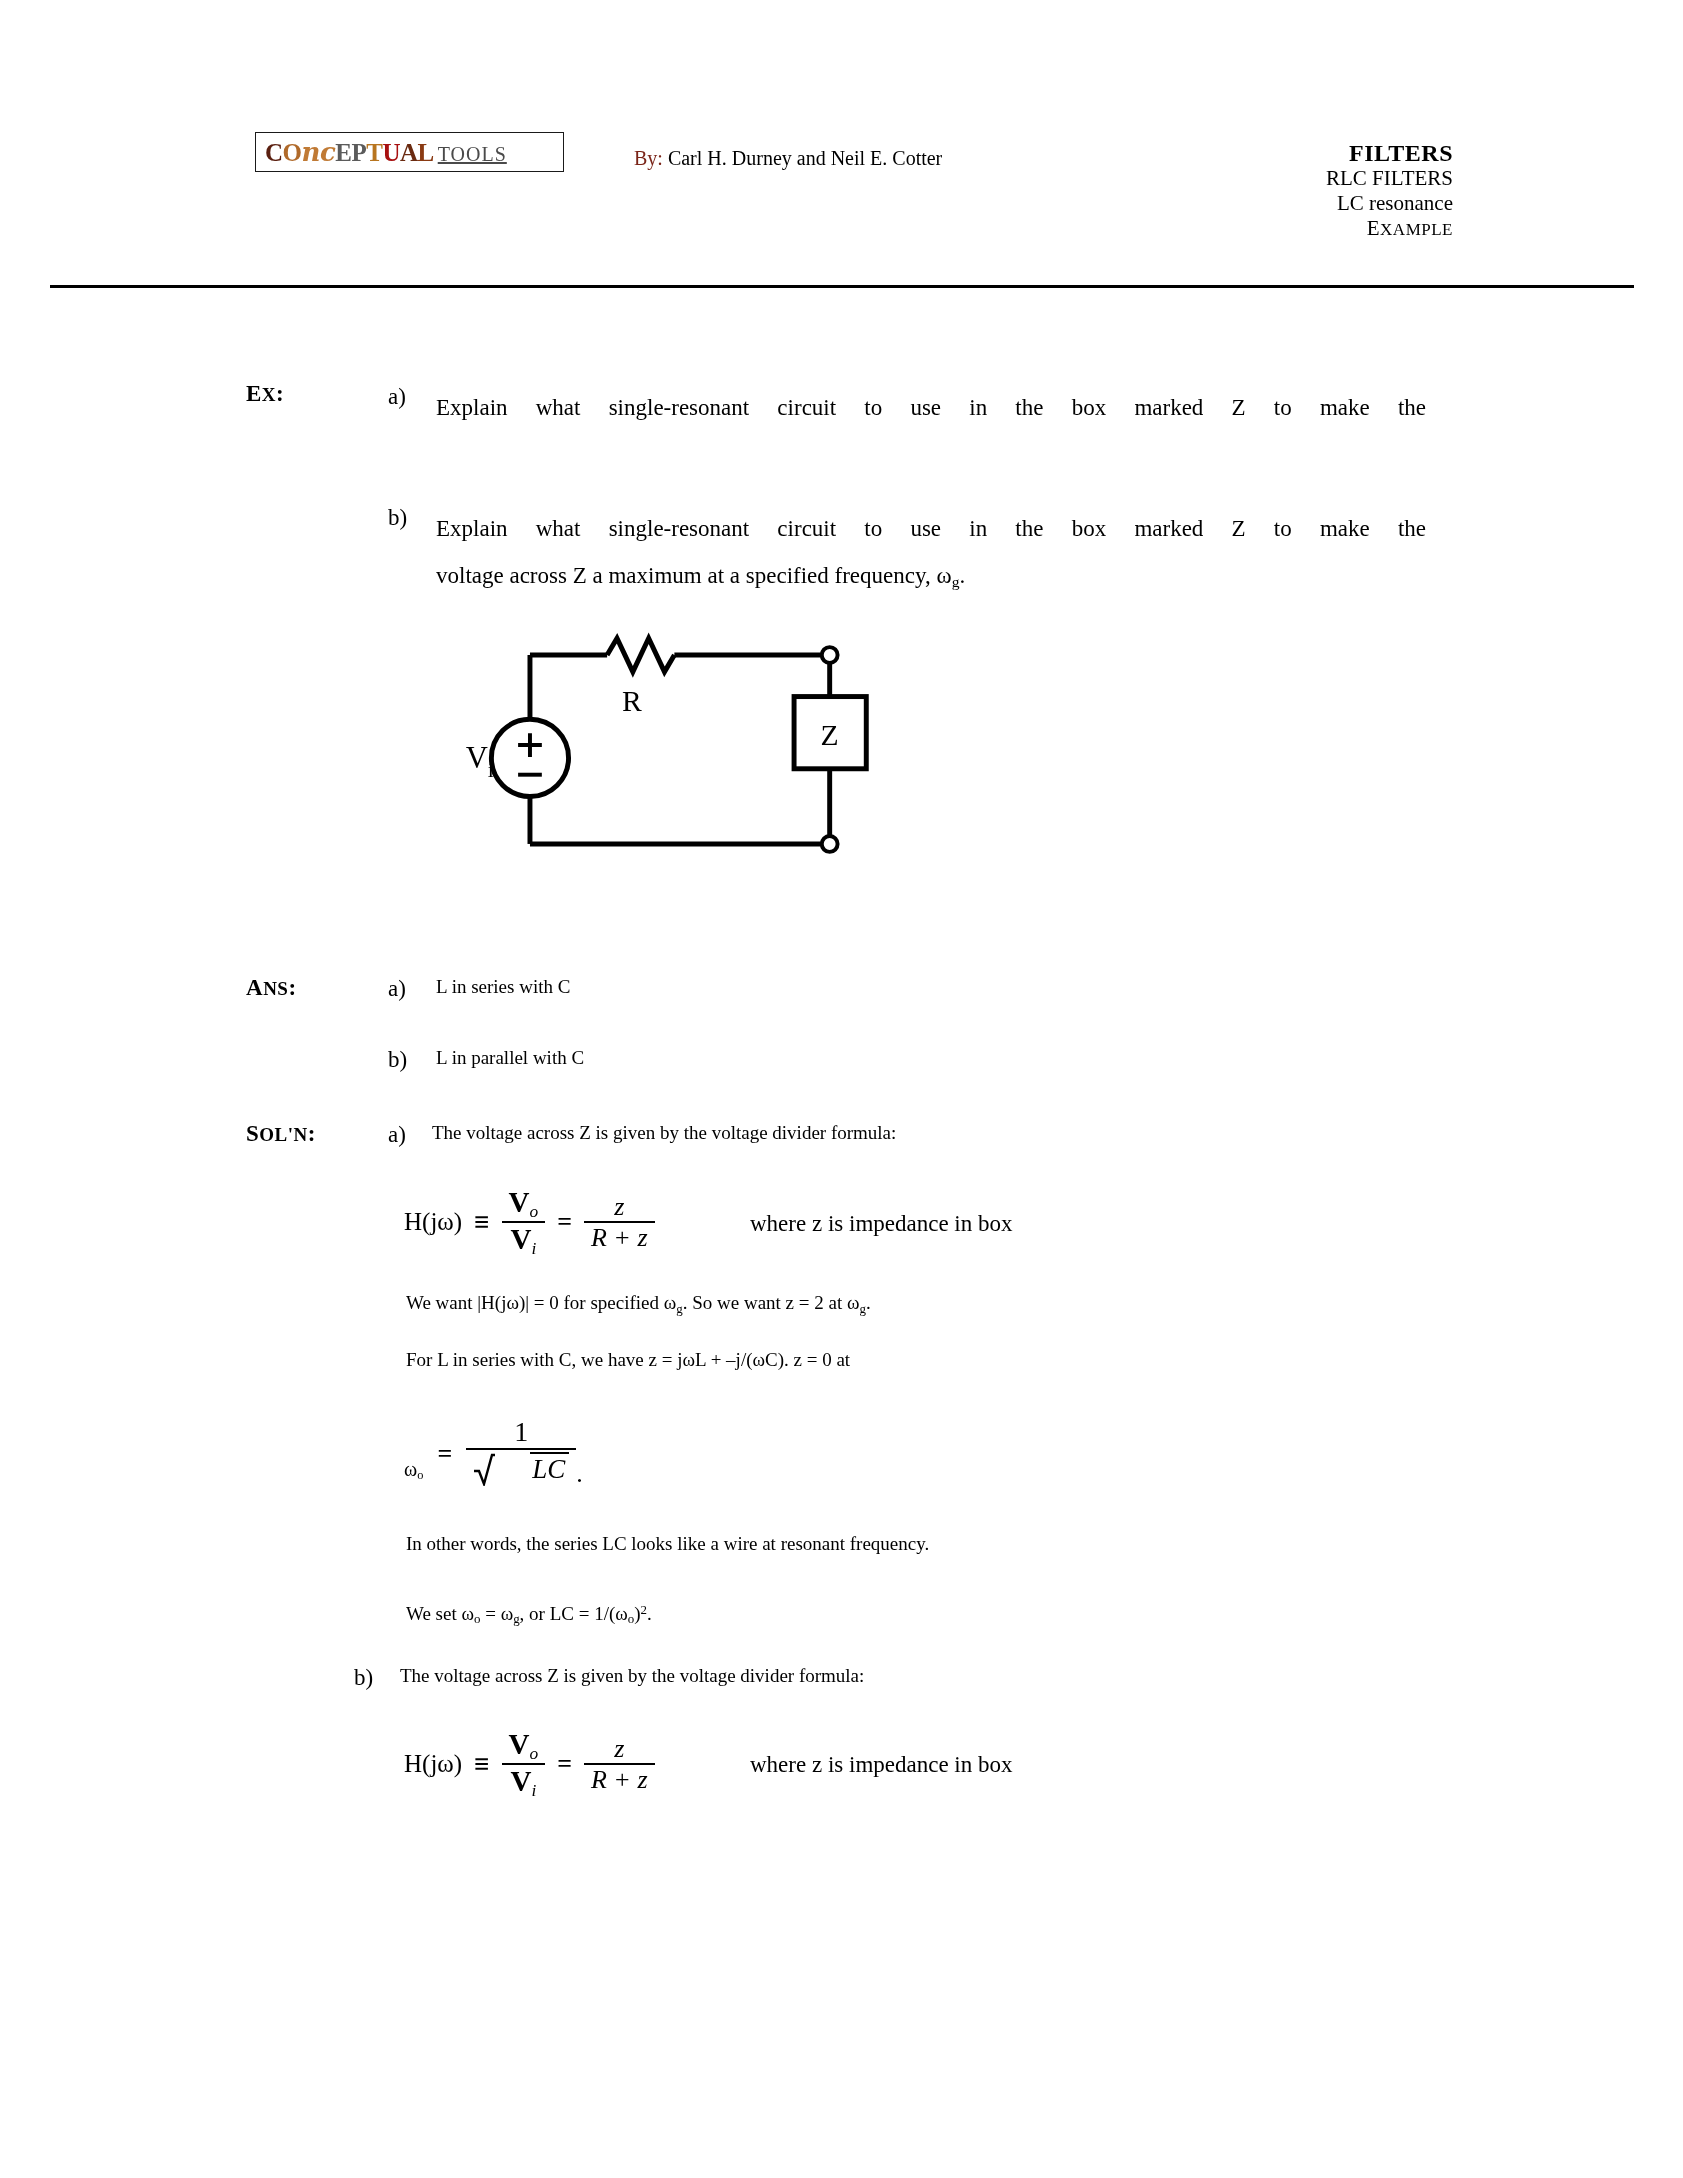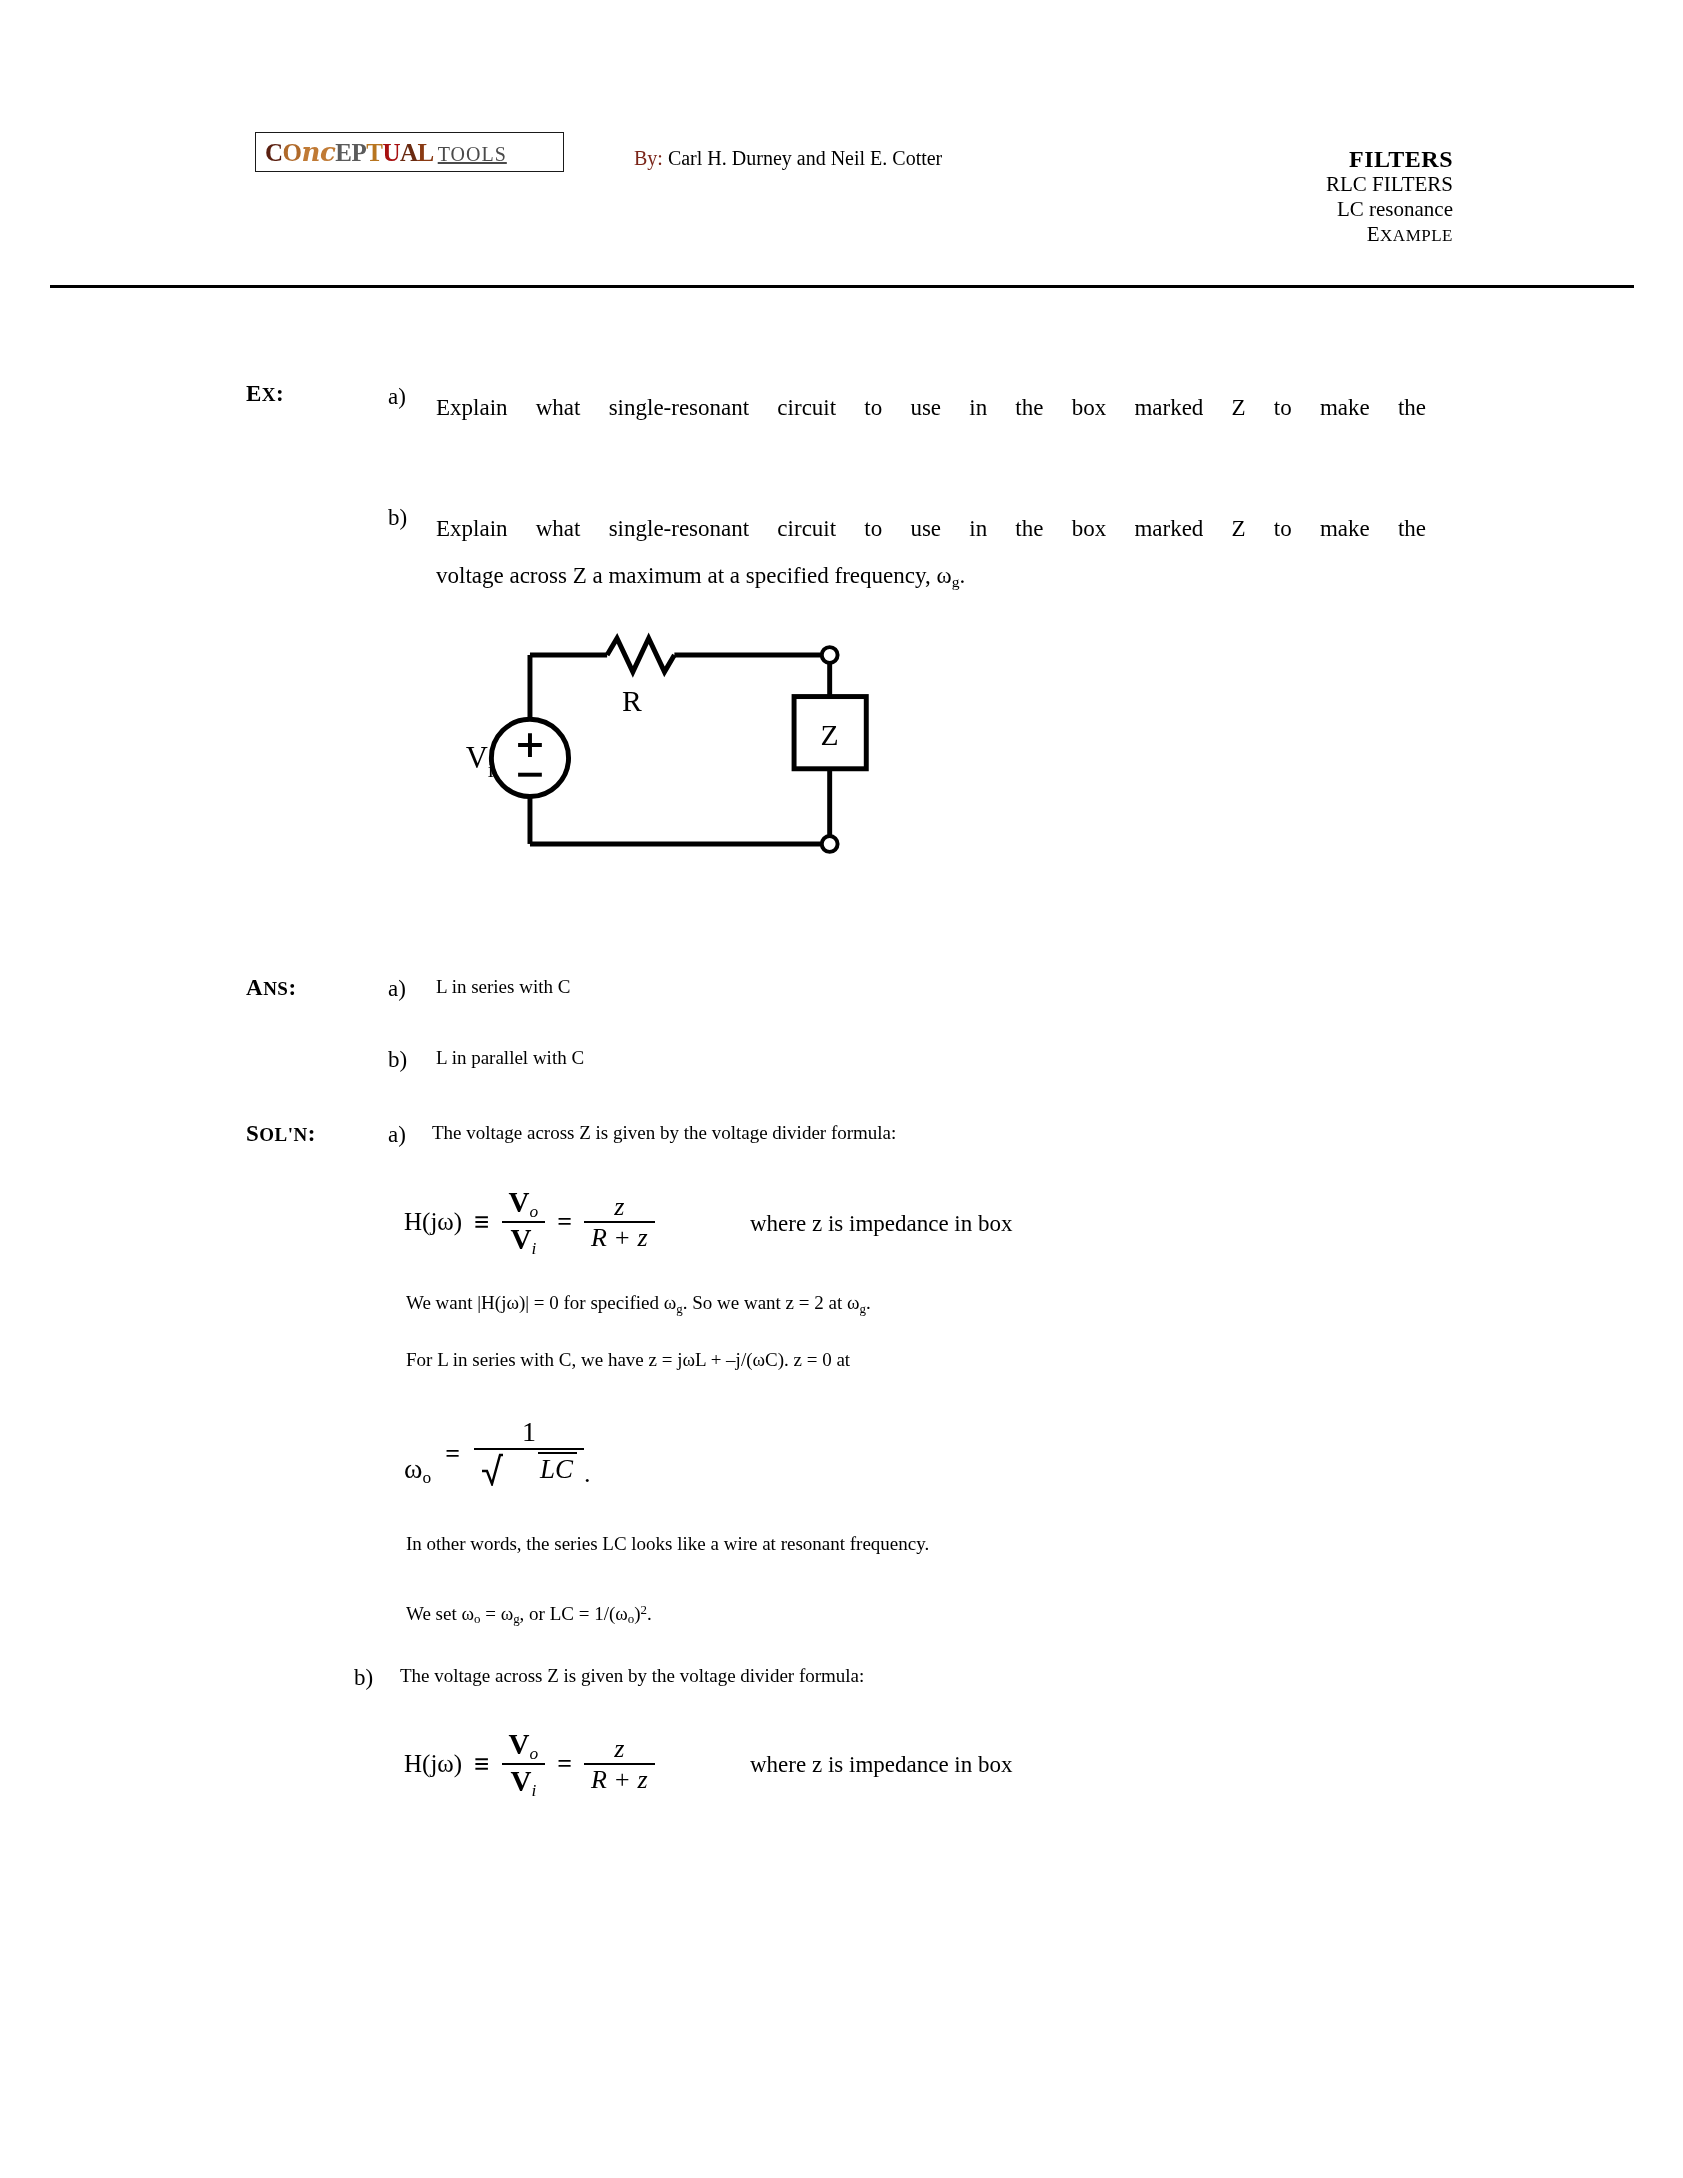--- a/index.html
+++ b/index.html
@@ -77,21 +77,21 @@
     left: 634px;
     top: 147px;
     font-size: 20px;
     white-space: nowrap;
   }
   .byline .by-kw { color: #7a2418; }
 
   .header-right {
     position: absolute;
     right: 230px;
-    top: 147px;
+    top: 141px;
     text-align: right;
     line-height: 25px;
     white-space: nowrap;
   }
   .hr-line1 {
     font-size: 24px;
     font-weight: bold;
     letter-spacing: 0.5px;
   }
   .hr-line2 { font-size: 21px; text-align: right; }
@@ -336,21 +336,21 @@
         <span class="den ital" style="font-size:26px;">R + z</span>
       </span>
     </div>
     <div class="where" style="left:750px; top:914px;">where z is impedance in box</div>
 
     <div class="plain" style="left:406px; top:995px;"><span>We want |H(jω)| = 0 for specified ω</span><sub class="ssub">g</sub><span>.  So we want z = 2 at ω</span><sub class="ssub">g</sub><span>.</span></div>
 
     <div class="plain" style="left:406px; top:1052px;">For L in series with C, we have z = jωL + –j/(ωC).  z = 0 at</div>
 
     <div class="eq" style="left:404px; top:1119px;">
-      <span style="font-size:28px;margin-top:32px;"><span>ω</span><sub class="ssub" style="font-size:0.62em;">o</sub></span>
+      <span style="font-size:20px;margin-top:32px;"><span>ω</span><sub class="ssub" style="font-size:0.62em;">o</sub></span>
       <span class="eqsign" style="padding:0 14px;">=</span>
       <span class="frac">
         <span class="num" style="font-size:28px; padding-bottom:2px;">1</span>
         <span class="bar"></span>
         <span class="den" style="padding-top:2px;">
           <span class="radical">
             <svg class="sqrt-svg" width="22" height="34" viewBox="0 0 22 34">
               <path d="M 1 19 L 6 19 L 11 32 L 19 3 L 22 3" stroke="#000" stroke-width="2.4" fill="none" stroke-linejoin="miter"></path>
             </svg>
             <span class="radicand">LC</span>

